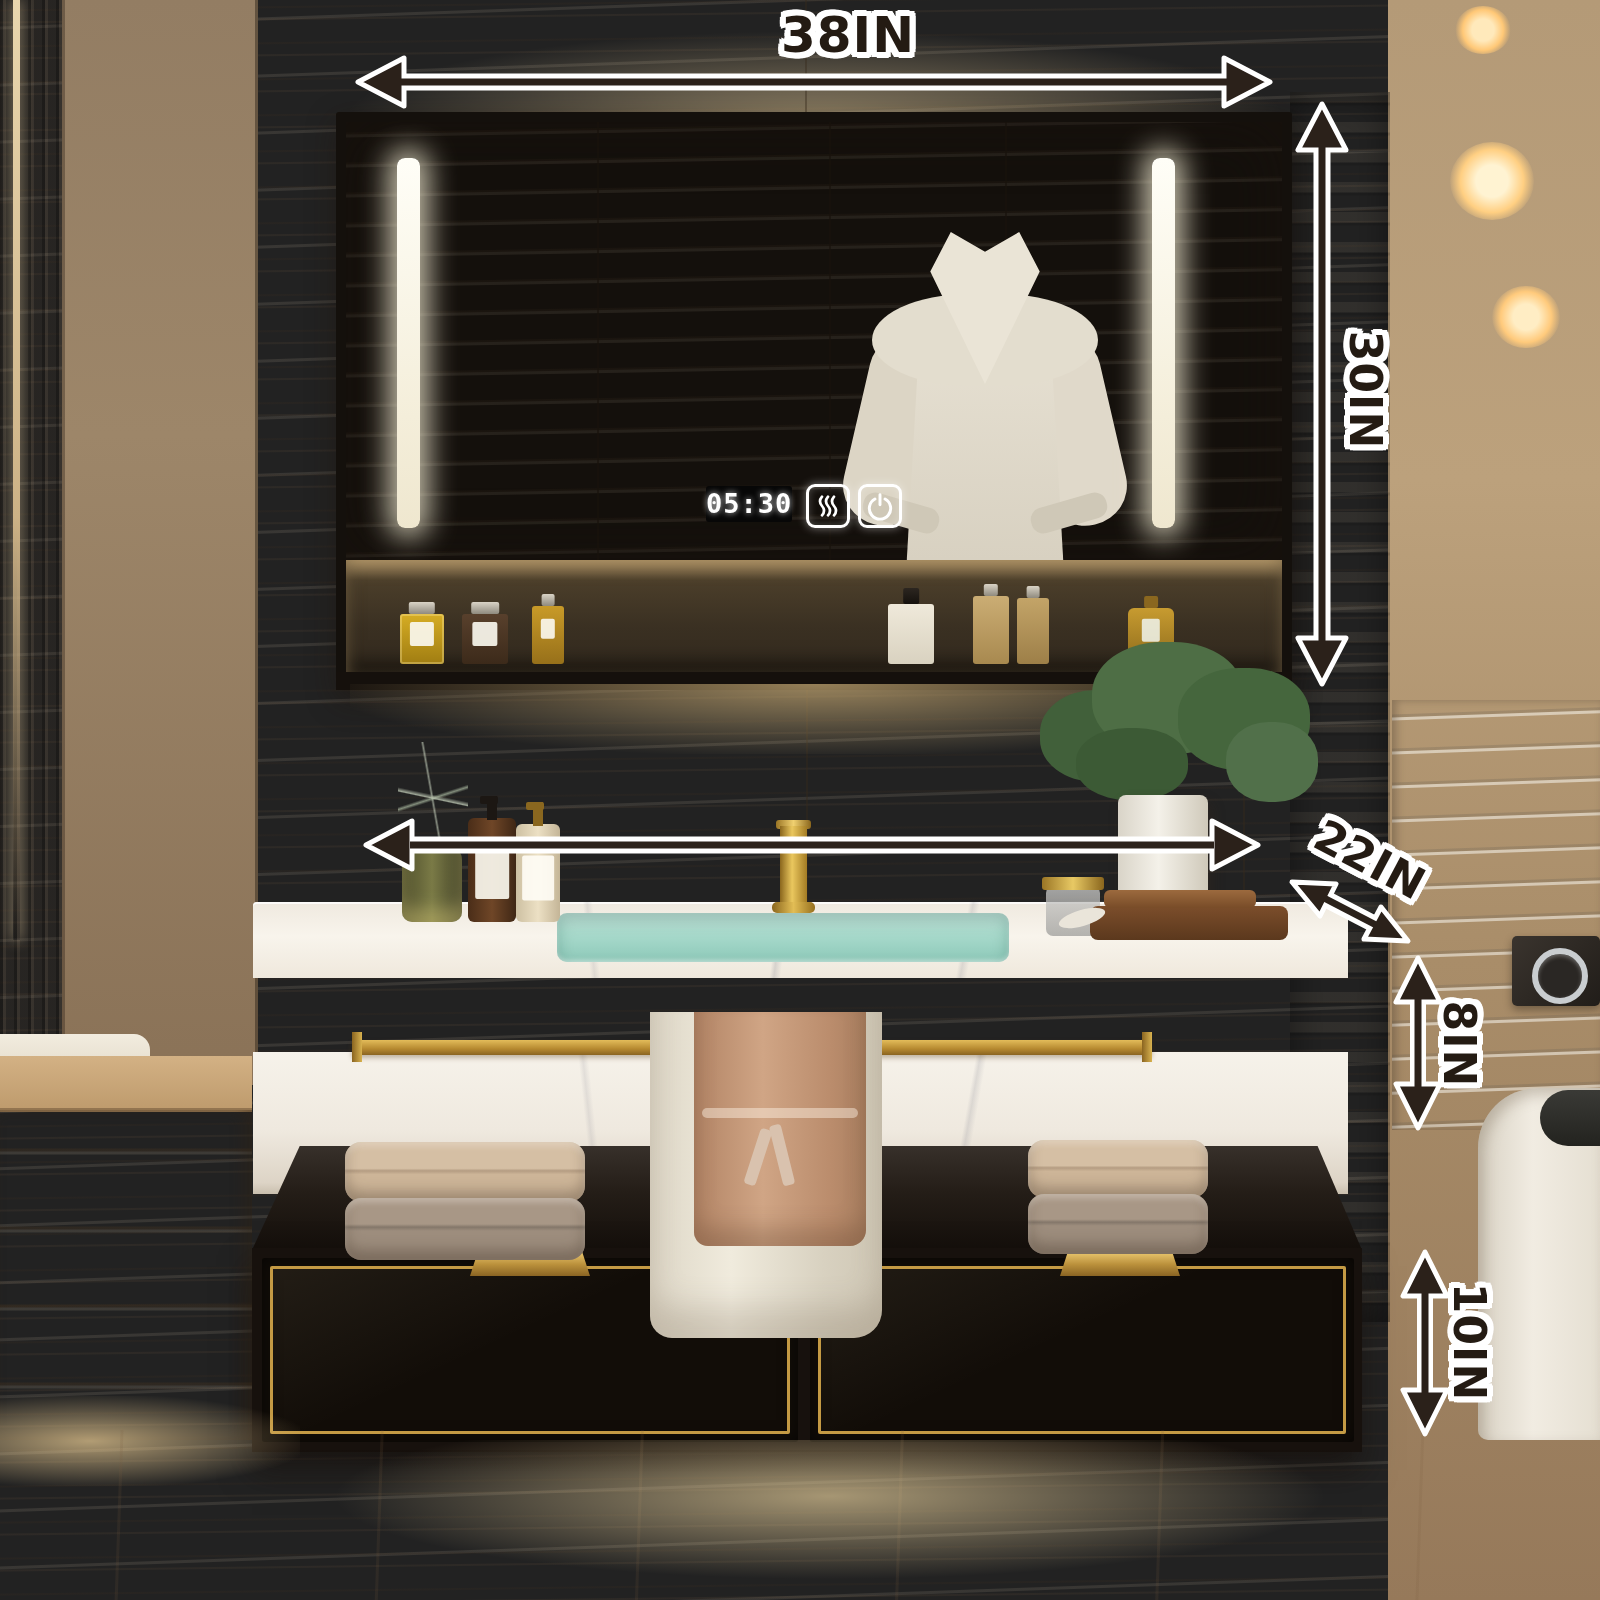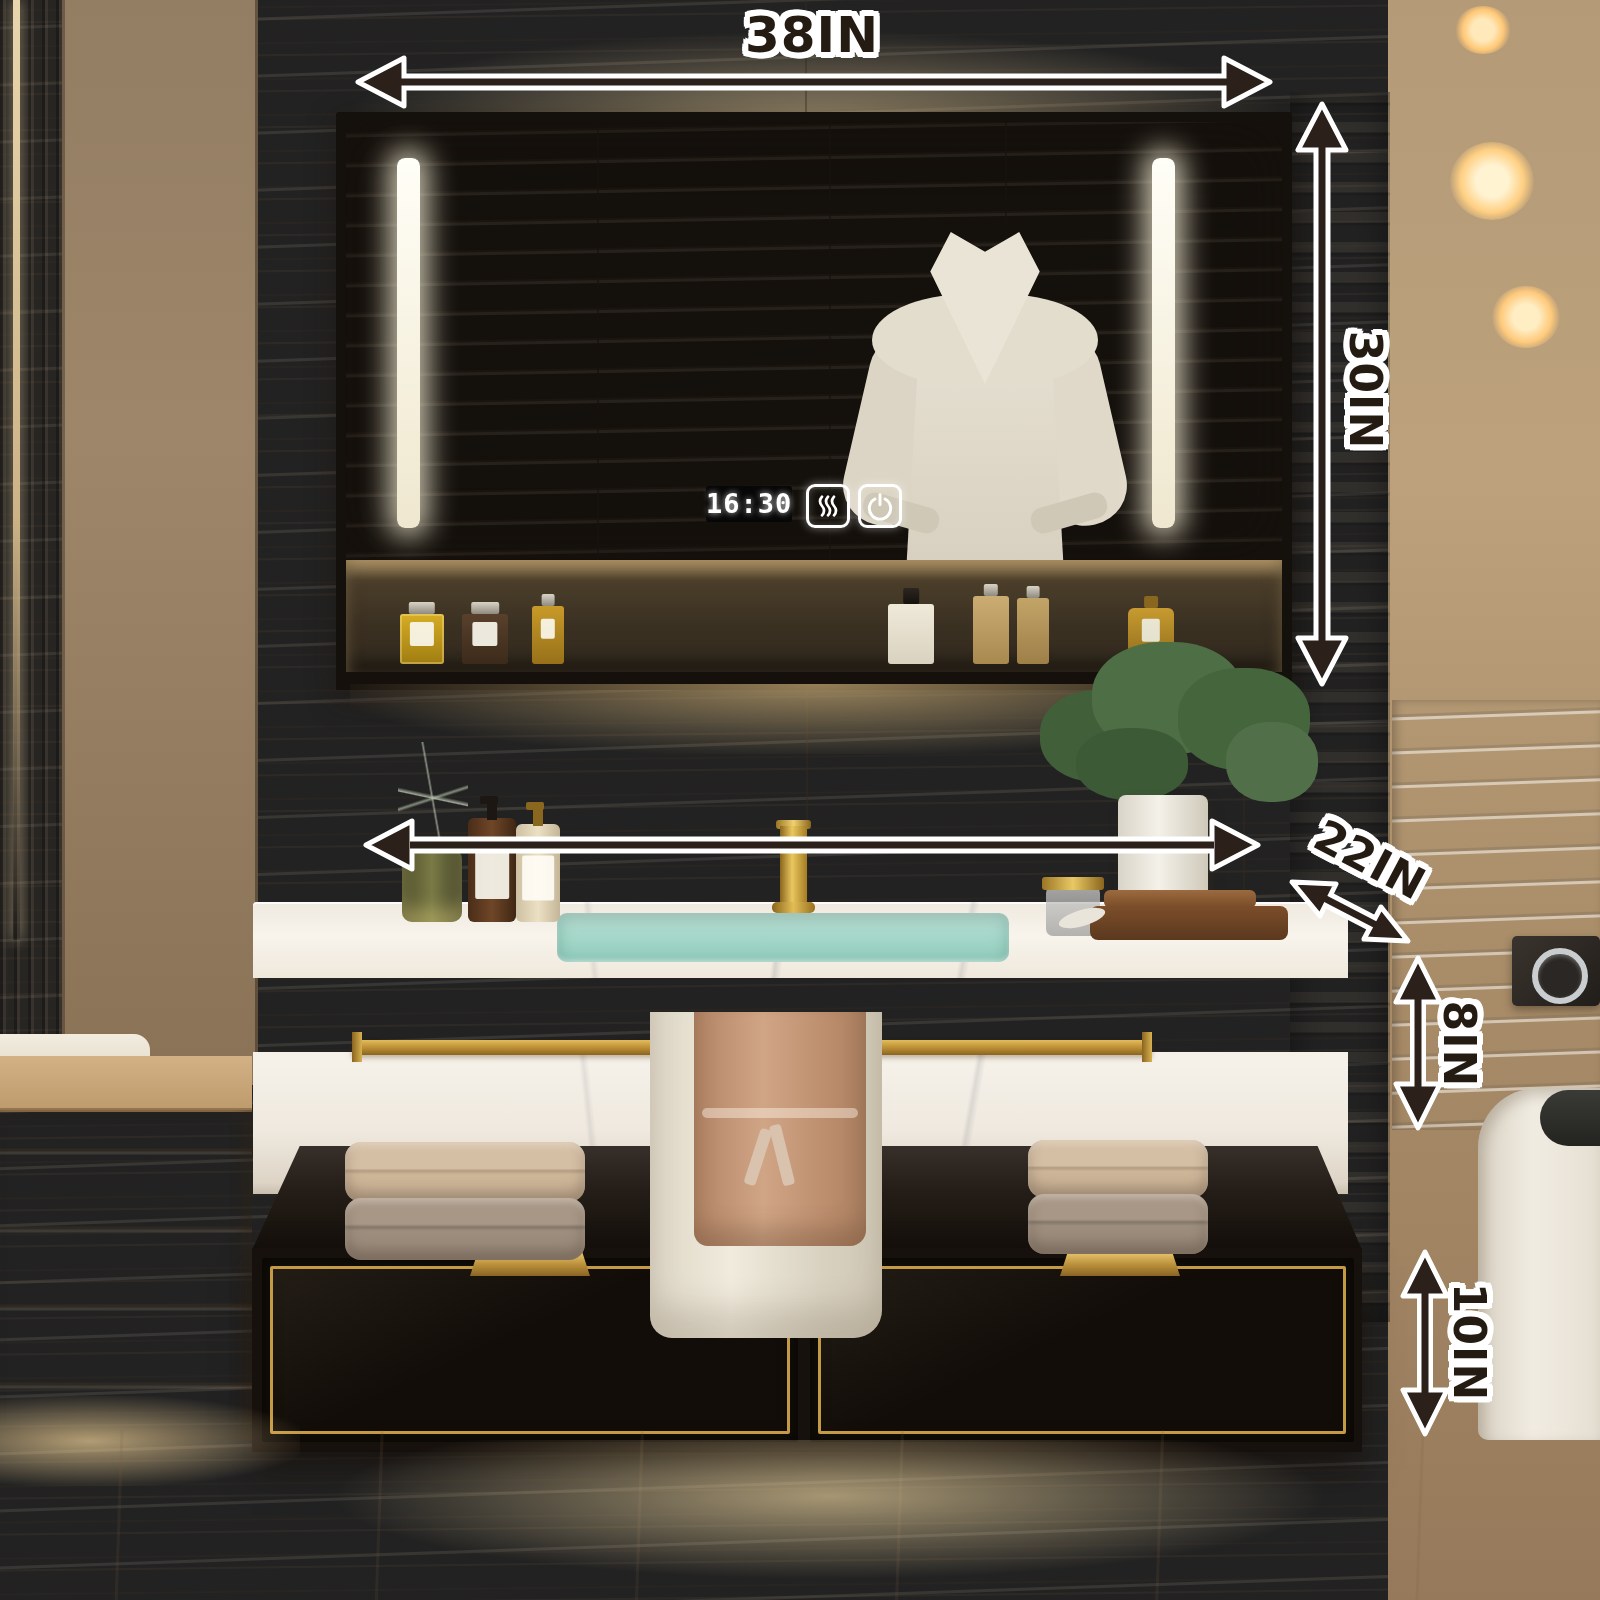--- a/index.html
+++ b/index.html
@@ -255,21 +255,21 @@
       <div class="abs robe-body"></div>
       <div class="abs robe-shoulder"></div>
       <div class="abs robe-hood"></div>
       <div class="abs robe-cuff" style="left:2px;top:268px;transform:rotate(16deg);"></div>
       <div class="abs robe-cuff" style="right:2px;top:268px;transform:rotate(-16deg);"></div>
     </div>
 
     <div class="abs led" style="left:51px;"></div>
     <div class="abs led" style="left:806px;"></div>
 
-    <div class="abs clock">16:30</div>
+    <div class="abs clock">05:30</div>
     <div class="abs ticon" style="left:460px;">
       <svg width="32" height="32" viewBox="0 0 24 24">
         <path d="M7.5 5 q-3 3.5 0 7 t0 7 M12 5 q-3 3.5 0 7 t0 7 M16.5 5 q-3 3.5 0 7 t0 7" stroke="#ffffff" fill="none" stroke-width="2" stroke-linecap="round"></path>
       </svg>
     </div>
     <div class="abs ticon" style="left:512px;">
       <svg width="32" height="32" viewBox="0 0 24 24">
         <path d="M8.2 6.8 a8 8 0 1 0 7.6 0" stroke="#ffffff" fill="none" stroke-width="2.2" stroke-linecap="round"></path>
         <line x1="12" y1="3.5" x2="12" y2="11" stroke="#ffffff" stroke-width="2.2" stroke-linecap="round"></line>
       </svg>
@@ -409,19 +409,19 @@
       <line x1="1418" y1="998" x2="1418" y2="1088" stroke="#2b211a" stroke-width="7"></line>
     </g>
     <g>
       <line x1="1425" y1="1288" x2="1425" y2="1398" stroke="#ffffff" stroke-width="16" stroke-linecap="round"></line>
       <polygon points="1425,1252 1403,1296 1447,1296" fill="#2b211a" stroke="#ffffff" stroke-width="5" stroke-linejoin="round"></polygon>
       <polygon points="1425,1434 1403,1390 1447,1390" fill="#2b211a" stroke="#ffffff" stroke-width="5" stroke-linejoin="round"></polygon>
       <line x1="1425" y1="1292" x2="1425" y2="1394" stroke="#2b211a" stroke-width="7"></line>
     </g>
   </svg>
 
-  <div class="dim-label fs-big" style="left:692px;top:10px;width:240px;">38IN</div>
+  <div class="dim-label fs-big" style="left:728px;top:10px;width:240px;">38IN</div>
   <div class="dim-label fs-med rot90" style="left:1282px;top:368px;width:166px;">30IN</div>
   <div class="dim-label fs-med" style="left:1287px;top:838px;width:166px;transform:rotate(28deg);">22IN</div>
   <div class="dim-label fs-med rot90" style="left:1386px;top:1022px;width:146px;">8IN</div>
   <div class="dim-label fs-med rot90" style="left:1386px;top:1320px;width:166px;">10IN</div>
 
 </div>
 
 </body></html>

